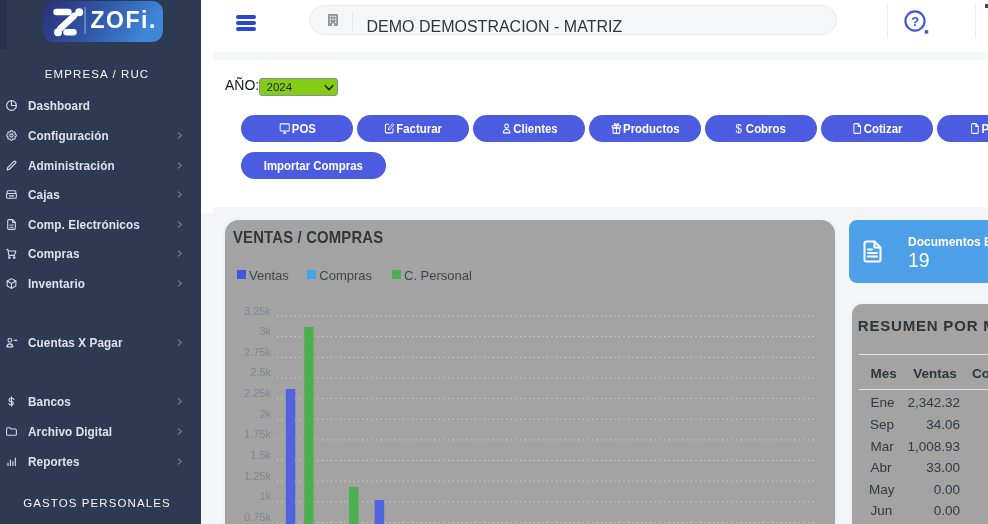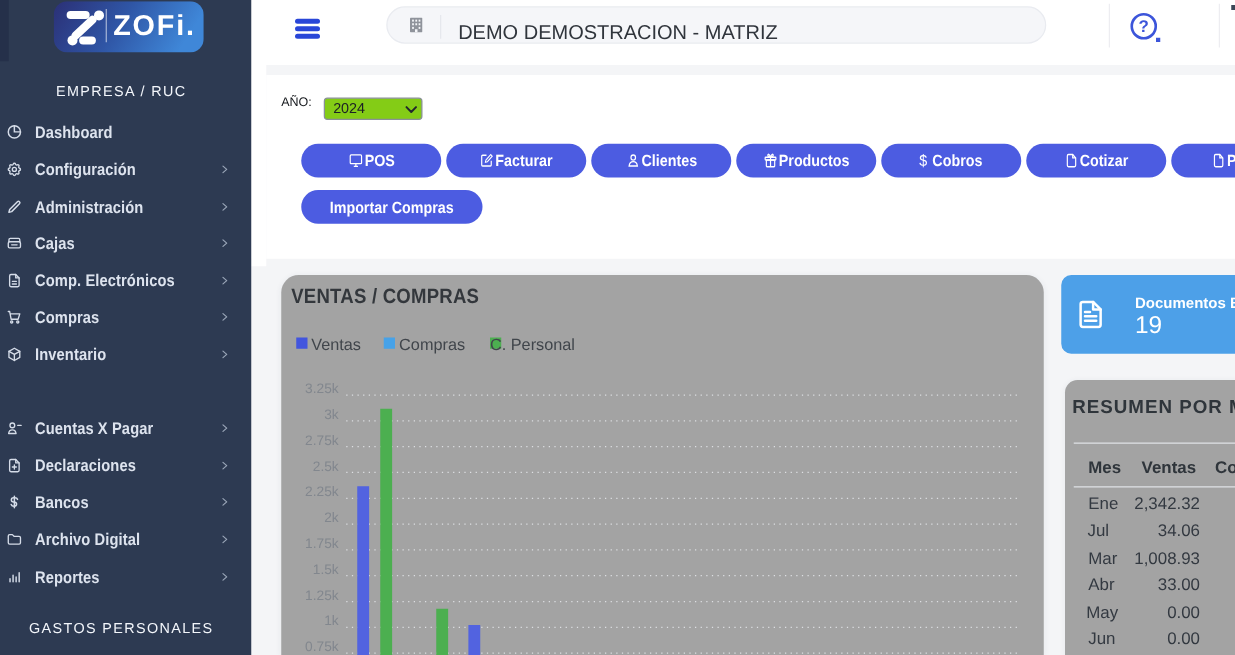--- a/index.html
+++ b/index.html
@@ -54,21 +54,21 @@
   <circle cx="11" cy="11" r="9.6" fill="none" stroke="#3c55da" stroke-width="2.1"></circle>
   <text x="11" y="15.8" text-anchor="middle" font-size="13.5" font-weight="bold" fill="#3c55da">?</text>
   <rect x="20.8" y="20.2" width="3.4" height="3.4" fill="#3c55da"></rect>
 </svg>
 <div class="abs" style="left:985px;top:3.5px;width:3px;height:4px;background:#3a4656;z-index:2"></div>
 
 <div id="whitestrip"></div>
 <div id="panel1"></div>
 <div id="panel1l"></div>
 
-<div class="abs" style="left:225px;top:77px;font-size:10px;color:#15181c;z-index:2">AÑO:</div>
+<div class="abs" style="left:225px;top:77px;font-size:14px;color:#15181c;z-index:2">AÑO:</div>
 <div class="abs" style="left:259px;top:78px;width:79px;height:18px;background:#84cc16;border:1px solid #899097;border-radius:3px;z-index:2">
   <div class="abs" style="left:6.5px;top:2px;font-size:11.5px;color:#1c2025">2024</div>
   <svg class="abs" style="left:64px;top:4.5px" width="10" height="8" viewBox="0 0 10 8">
       <path d="M1.2 1.7 L5 5.6 L8.8 1.7" fill="none" stroke="#23272d" stroke-width="1.6" stroke-linecap="round" stroke-linejoin="round"></path>
     </svg>
 </div>
 
 <div class="btn" style="left:241px;top:114.8px;width:112px">
     <span class="in">
       <svg width="14" height="13" viewBox="0 0 24 24" fill="none" stroke="#fff" stroke-width="2">
@@ -136,21 +136,21 @@
     </span>
   </div>
 
 <div class="card" style="left:225px;top:220px;width:610px;height:304px;border-radius:14px 14px 0 0">
   <div class="abs" style="left:8px;top:8px;font-size:16.5px;font-weight:bold;color:#33373c;letter-spacing:.2px;transform:scaleX(.9);transform-origin:0 50%;white-space:nowrap">VENTAS / COMPRAS</div>
   <div class="legsq" style="left:11.8px;top:50.1px;background:#4255de"></div>
   <div class="legtx" style="left:24px;top:47.5px">Ventas</div>
   <div class="legsq" style="left:82.2px;top:50.1px;background:#47a2e8"></div>
   <div class="legtx" style="left:94.3px;top:47.5px">Compras</div>
   <div class="legsq" style="left:166.9px;top:50.1px;background:#4caf50"></div>
-  <div class="legtx" style="left:167px;top:47.5px">C. Personal</div>
+  <div class="legtx" style="left:179px;top:47.5px">C. Personal</div>
   <svg class="abs" style="left:0;top:80px" width="610" height="224" viewBox="0 0 610 224">
     <g stroke="#dddfe2" stroke-width="1" stroke-dasharray="1 3.5">
       <line x1="52" y1="16" x2="589" y2="16"></line>
       <line x1="52" y1="36.65" x2="589" y2="36.65"></line>
       <line x1="52" y1="57.3" x2="589" y2="57.3"></line>
       <line x1="52" y1="77.95" x2="589" y2="77.95"></line>
       <line x1="52" y1="98.6" x2="589" y2="98.6"></line>
       <line x1="52" y1="119.25" x2="589" y2="119.25"></line>
       <line x1="52" y1="139.9" x2="589" y2="139.9"></line>
       <line x1="52" y1="160.55" x2="589" y2="160.55"></line>
@@ -191,21 +191,21 @@
 <div class="card" style="left:852px;top:304px;width:160px;height:220px;border-radius:10px 0 0 0">
   <div class="abs" style="left:6px;top:315px"></div>
 </div>
 <div class="abs" style="left:857.8px;top:316.5px;font-size:15px;font-weight:bold;color:#2f353b;letter-spacing:.8px;z-index:2;white-space:nowrap">RESUMEN POR MES</div>
 <div class="abs" style="left:858.6px;top:354.2px;width:130px;height:1px;background:#dfe2e6;z-index:2"></div>
 <div class="abs" style="left:870.6px;top:366px;font-size:13.5px;font-weight:bold;color:#2f353b;z-index:2">Mes</div>
 <div class="abs" style="left:913.3px;top:366px;font-size:13.5px;font-weight:bold;color:#2f353b;z-index:2">Ventas</div>
 <div class="abs" style="left:972px;top:366px;font-size:13.5px;font-weight:bold;color:#2f353b;z-index:2;white-space:nowrap">Compras</div>
 <div class="abs" style="left:858.6px;top:389.2px;width:130px;height:1px;background:#dfe2e6;z-index:2"></div>
 <div class="rrow" style="left:870.6px;top:395.3px">Ene</div>
-<div class="rrow" style="left:870px;top:416.9px">Jul</div>
+<div class="rrow" style="left:870px;top:416.9px">Sep</div>
 <div class="rrow" style="left:870.6px;top:438.5px">Mar</div>
 <div class="rrow" style="left:870.6px;top:460.1px">Abr</div>
 <div class="rrow" style="left:869px;top:481.7px">May</div>
 <div class="rrow" style="left:870.6px;top:503.3px">Jun</div>
 <div class="rrow" style="left:880px;top:395.3px;width:80px;text-align:right">2,342.32</div>
 <div class="rrow" style="left:880px;top:416.9px;width:80px;text-align:right">34.06</div>
 <div class="rrow" style="left:880px;top:438.5px;width:80px;text-align:right">1,008.93</div>
 <div class="rrow" style="left:880px;top:460.1px;width:80px;text-align:right">33.00</div>
 <div class="rrow" style="left:880px;top:481.7px;width:80px;text-align:right">0.00</div>
 <div class="rrow" style="left:880px;top:503.3px;width:80px;text-align:right">0.00</div>
@@ -307,31 +307,20 @@
     <svg viewBox="0 0 24 24" fill="none" stroke="#d5dce8" stroke-width="2" stroke-linecap="round" stroke-linejoin="round">
         <circle cx="9" cy="8" r="3.5"></circle>
         <path d="M3.5 20c.4-3.5 2.5-5.5 5.5-5.5s5.1 2 5.5 5.5z"></path>
         <path d="M17 8h5"></path>
       </svg>
     <span class="t">Cuentas X Pagar</span>
     <svg class="ch" viewBox="0 0 24 24" fill="none" stroke="#9aa6b8" stroke-width="2.6" stroke-linecap="round" stroke-linejoin="round">
         <path d="M9 5l8 7-8 7"></path>
       </svg>
     </div>
-  <div class="mi" style="top:357.6px">
-    <svg viewBox="0 0 24 24" fill="none" stroke="#d5dce8" stroke-width="2" stroke-linecap="round" stroke-linejoin="round">
-        <path d="M14 3H7a2 2 0 0 0-2 2v14a2 2 0 0 0 2 2h10a2 2 0 0 0 2-2V8z"></path>
-        <path d="M14 3v5h5"></path>
-        <path d="M12 11v6M9 14h6"></path>
-      </svg>
-    <span class="t">Declaraciones</span>
-    <svg class="ch" viewBox="0 0 24 24" fill="none" stroke="#9aa6b8" stroke-width="2.6" stroke-linecap="round" stroke-linejoin="round">
-        <path d="M9 5l8 7-8 7"></path>
-      </svg>
-    </div>
   <div class="mi" style="top:387.2px">
     <svg viewBox="0 0 24 24" fill="none" stroke="#d5dce8" stroke-width="2.2" stroke-linecap="round" stroke-linejoin="round">
         <path d="M16.7 8.3c-.6-1.5-2-2.3-3.9-2.3H11c-2 0-3.5 1.3-3.5 3.2s1.3 2.8 3.5 3c2.5.2 4.3 1 4.3 3.1S13.7 18.5 11.7 18.5c-2.1 0-3.9-.9-4.4-2.7"></path>
         <path d="M12 3.5v17"></path>
       </svg>
     <span class="t">Bancos</span>
     <svg class="ch" viewBox="0 0 24 24" fill="none" stroke="#9aa6b8" stroke-width="2.6" stroke-linecap="round" stroke-linejoin="round">
         <path d="M9 5l8 7-8 7"></path>
       </svg>
     </div>

